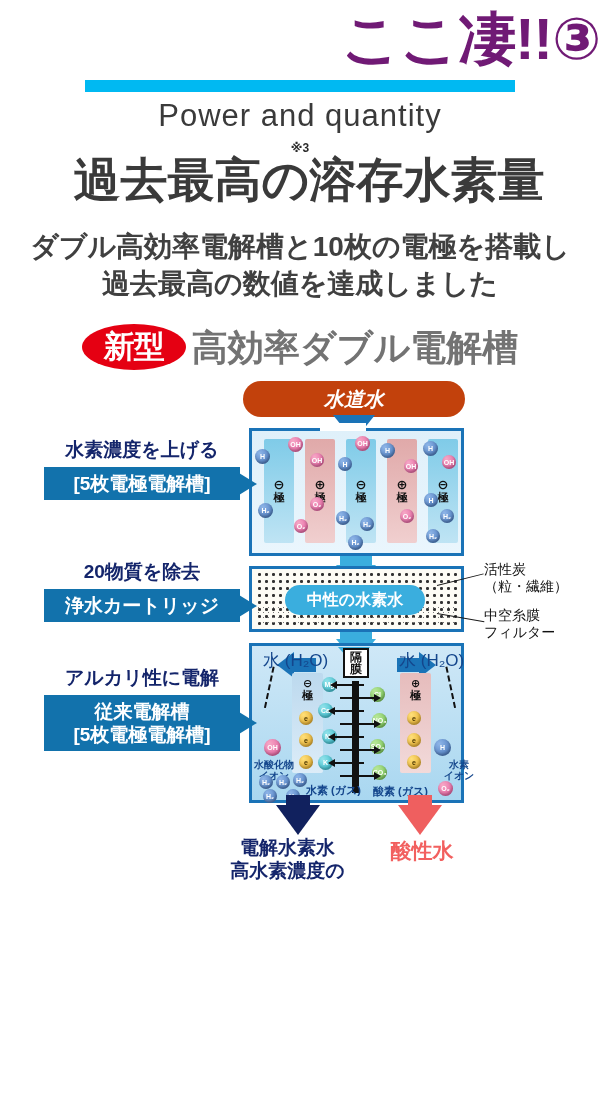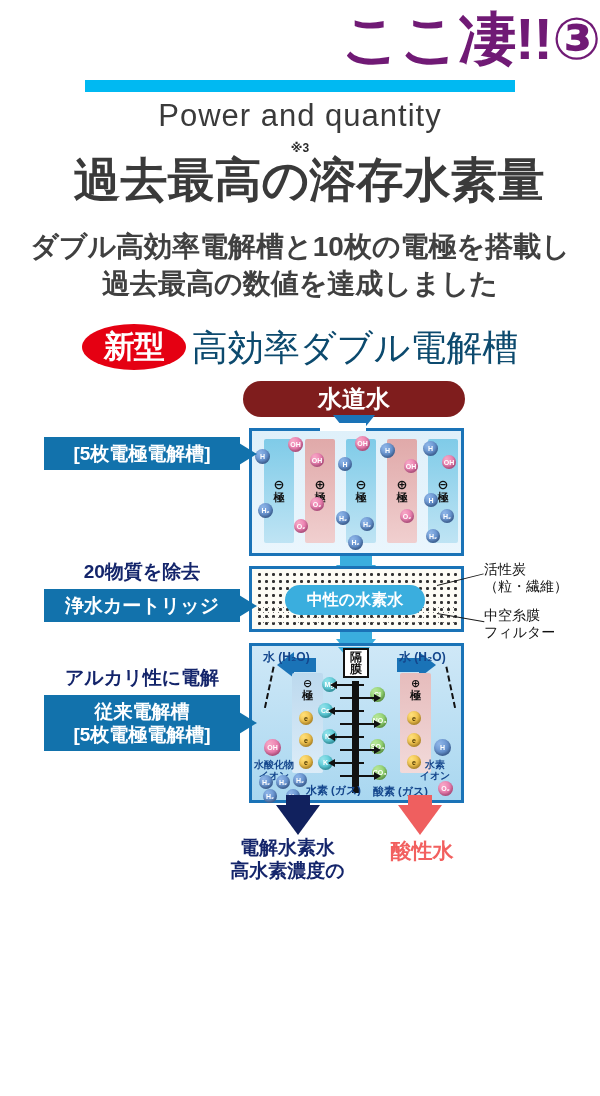--- a/index.html
+++ b/index.html
@@ -67,34 +67,34 @@
     display:flex;justify-content:center;
     margin-top:22px;gap:6px;
   }
   .badge-new{
     display:inline-flex;align-items:center;justify-content:center;
     width:104px;height:46px;border-radius:50%;
     background:#e50012;color:#fff;
     font-size:31px;font-weight:bold;letter-spacing:-1px;
   }
   .badge-title{
-    font-size:36px;font-weight:normal;color:#0c4a6e;white-space:nowrap;
+    font-size:36px;font-weight:bold;color:#737373;white-space:nowrap;
   }
 
   
   .diagram{position:relative;width:600px;height:480px;margin-top:8px;}
 
   .pill{
     position:absolute;border-radius:22px;
     display:flex;align-items:center;justify-content:center;
     color:#fff;font-weight:bold;white-space:nowrap;
   }
   .pill-tap{
     left:243px;top:0;width:222px;height:36px;
-    background:#7f1d1d;font-size:24px;border-radius:18px;
+    background:#c2410c;font-size:20px;border-radius:18px;font-style:italic;
   }
   .tri-down{
     position:absolute;width:0;height:0;
     border-left:21px solid transparent;border-right:21px solid transparent;
   }
   .tap-tri{left:333px;top:34px;border-top:26px solid #1a73b7;}
 
   .chamber{
     position:absolute;border:3px solid #1a73b7;box-sizing:border-box;
   }
@@ -159,21 +159,21 @@
   }
 
   
   .leader{position:absolute;background:#1a1a1a;height:1px;}
   .annot{
     position:absolute;font-size:14px;color:#111;line-height:1.22;white-space:nowrap;
   }
 
   
   .lbl-water{
-    position:absolute;font-size:12px;font-weight:bold;color:#14468c;white-space:nowrap;
+    position:absolute;font-size:17px;font-weight:normal;color:#14468c;white-space:nowrap;
   }
   .plate2{
     position:absolute;width:31px;height:100px;border-radius:2px;
     display:flex;flex-direction:column;align-items:center;
     padding-top:5px;box-sizing:border-box;
     font-size:11px;font-weight:bold;color:#111;line-height:1.05;
   }
   .plate2.neg{background:linear-gradient(180deg,#bcd9ee 0%,#dcecf8 100%);}
   .plate2.pos{background:linear-gradient(180deg,#e6bcbc 0%,#f2dada 100%);}
   .membrane{
@@ -419,21 +419,21 @@
     <div class="ionhead l" style="left:328px;top:378px;"></div>
     <div class="ionarrow" style="left:340px;top:394px;width:34px;"></div>
     <div class="ionhead r" style="left:374px;top:391px;"></div>
 
     <div class="mol pink" style="left:264px;top:358px;width:17px;height:17px;">OH</div>
     <div class="tinytxt" style="left:250px;top:378px;width:48px;">
       <div>水酸化物</div>
       <div>イオン</div>
     </div>
     <div class="mol blue" style="left:434px;top:358px;width:17px;height:17px;">H</div>
-    <div class="tinytxt" style="left:412px;top:378px;width:46px;">
+    <div class="tinytxt" style="left:436px;top:378px;width:46px;">
       <div>水素</div>
       <div>イオン</div>
     </div>
 
     <div class="mol blue" style="left:259px;top:394px;width:14px;height:14px;">H₂</div>
     <div class="mol blue" style="left:276px;top:394px;width:14px;height:14px;">H₂</div>
     <div class="mol blue" style="left:293px;top:392px;width:14px;height:14px;">H₂</div>
     <div class="mol blue" style="left:263px;top:408px;width:14px;height:14px;">H₂</div>
     <div class="mol blue" style="left:286px;top:408px;width:14px;height:14px;">H₂</div>
     <div class="gastxt" style="left:306px;top:402px;">水素 (ガス)</div>
@@ -445,20 +445,21 @@
     <div class="out-red-stem"></div>
     <div class="out-red"></div>
 
     <div class="out-lbl-navy">
       <div>電解水素水</div>
       <div>高水素濃度の</div>
     </div>
     <div class="out-lbl-red">酸性水</div>
 
     <div class="callout" style="left:44px;top:56px;width:196px;">
+      <div class="c-head">水素濃度を上げる</div>
       <div class="c-box">
         <div>[5枚電極電解槽]</div>
         <span class="ptr"></span>
       </div>
     </div>
 
     <div class="callout" style="left:44px;top:178px;width:196px;">
       <div class="c-head">20物質を除去</div>
       <div class="c-box">
         <div>浄水カートリッジ</div>

